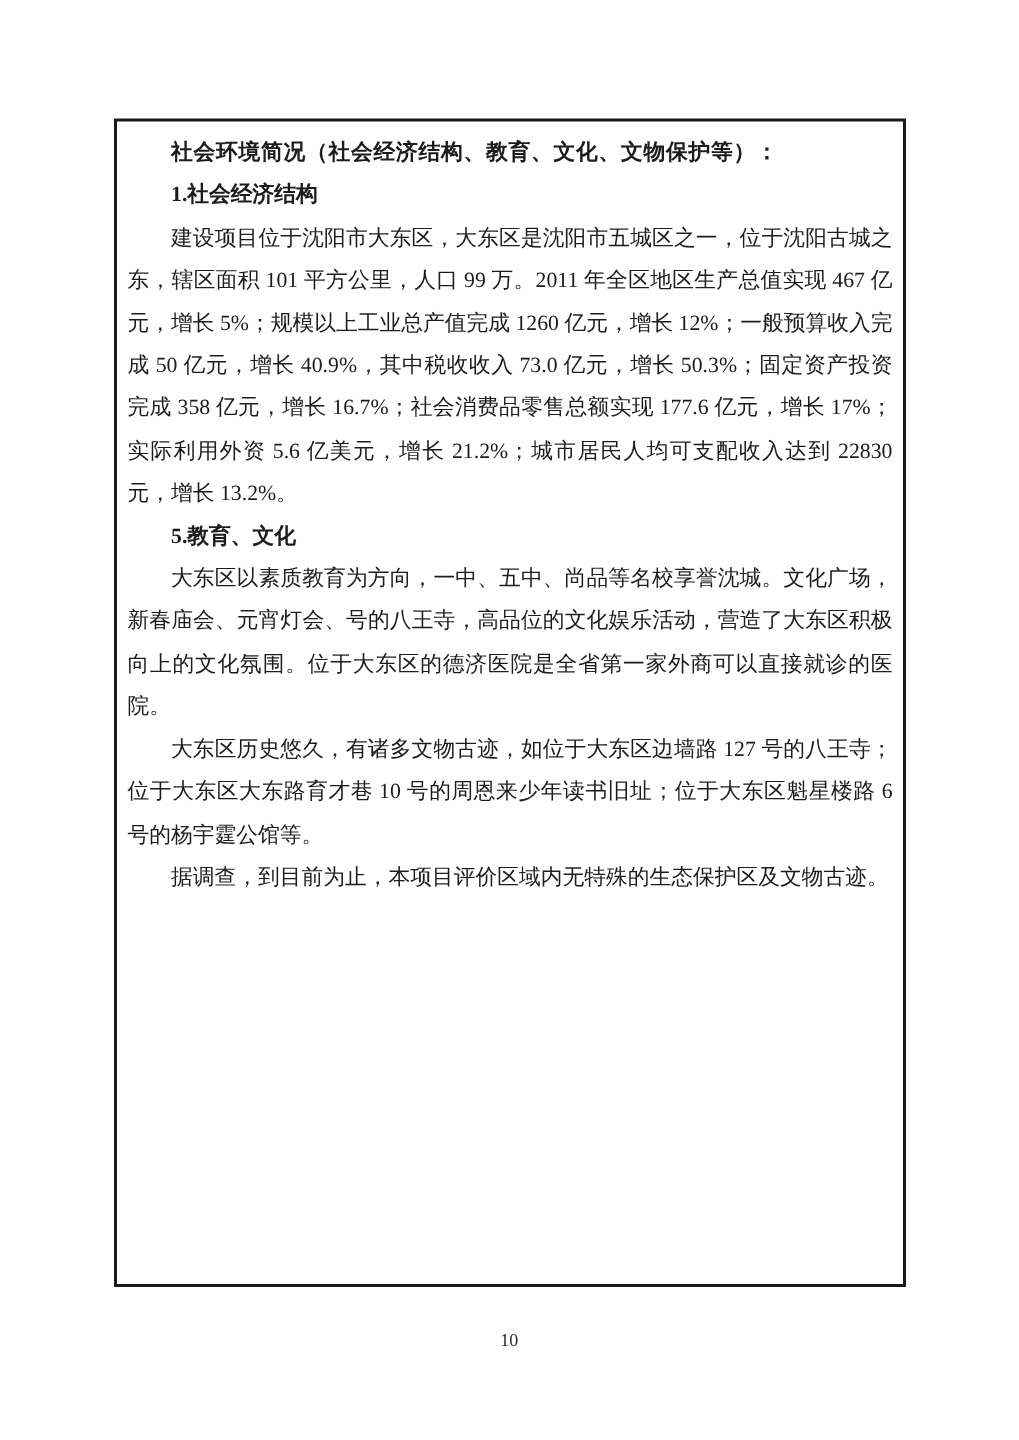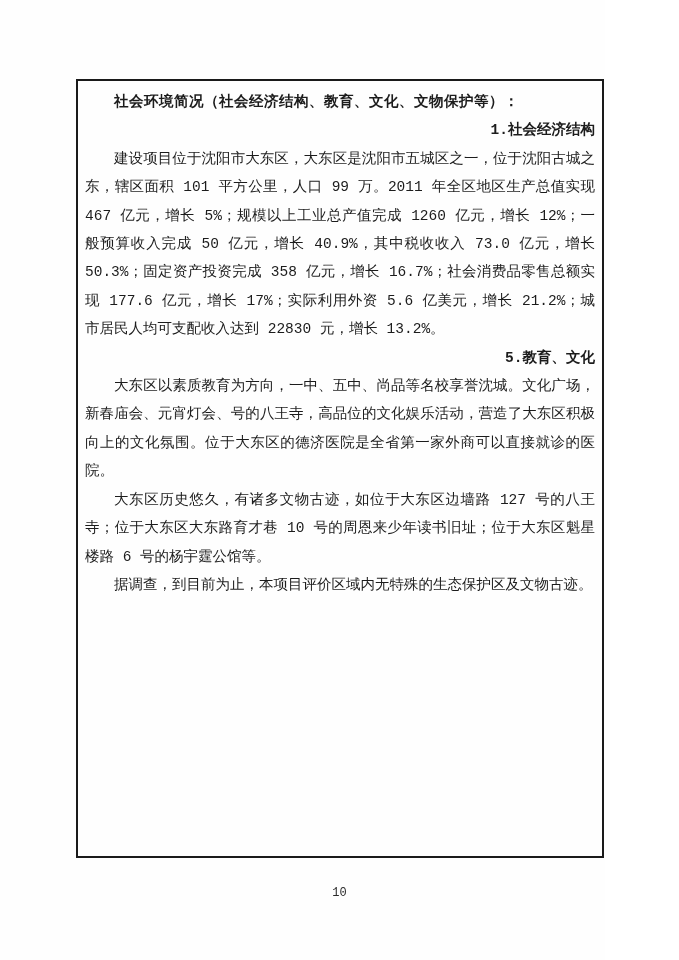--- a/index.html
+++ b/index.html
@@ -5,21 +5,21 @@
   html, body {
     margin: 0;
     padding: 0;
     background: #ffffff;
   }
   .page {
     position: relative;
     width: 605px;
     height: 960px;
     background: #fefefe;
-    font-family: Liberation Mono, monospace;
+    font-family: Liberation Serif, serif;
     color: #1c1c1c;
     overflow: hidden;
   }
   .content-cell {
     position: absolute;
     left: 76px;
     top: 79px;
     width: 528px;
     height: 779px;
     box-sizing: border-box;
@@ -33,21 +33,20 @@
     margin: 0;
   }
   .doc-title {
     font-weight: bold;
     text-indent: 2em;
     letter-spacing: 0.5px;
   }
   .section-heading {
     font-weight: bold;
     text-indent: 2em;
-    text-align: right;
   }
   .para {
     text-indent: 2em;
     text-align: justify;
     text-align-last: left;
   }
   .page-number {
     position: absolute;
     left: 0;
     top: 886px;

